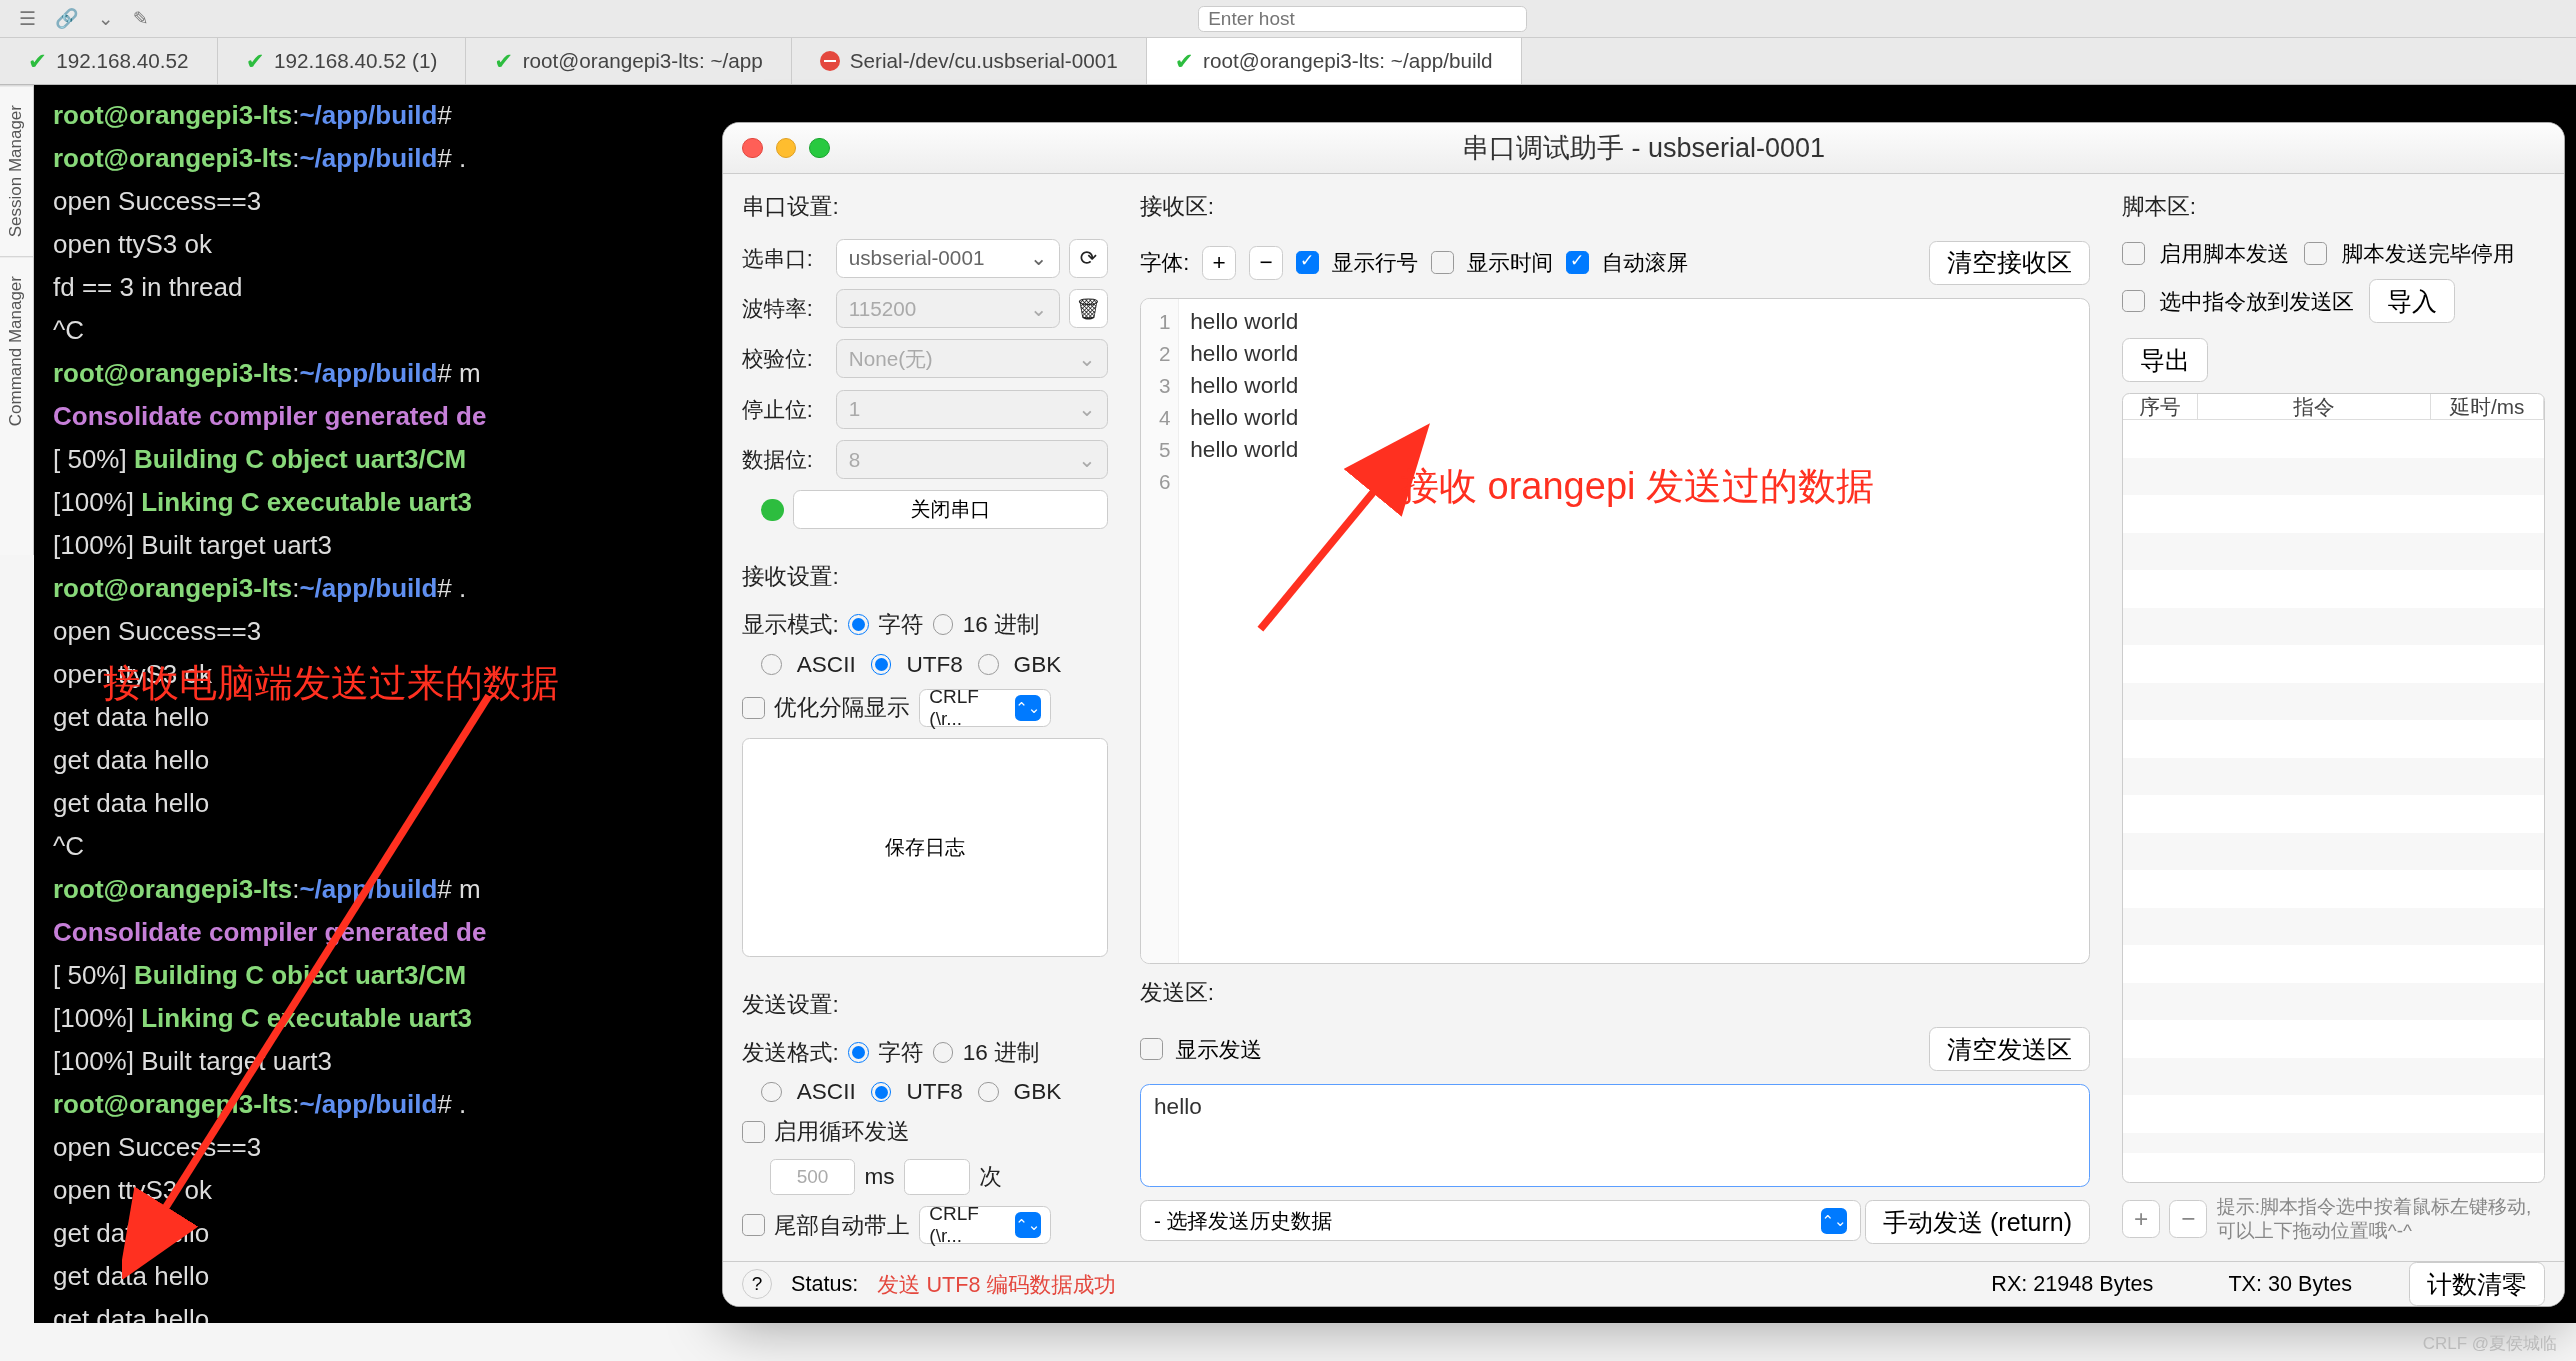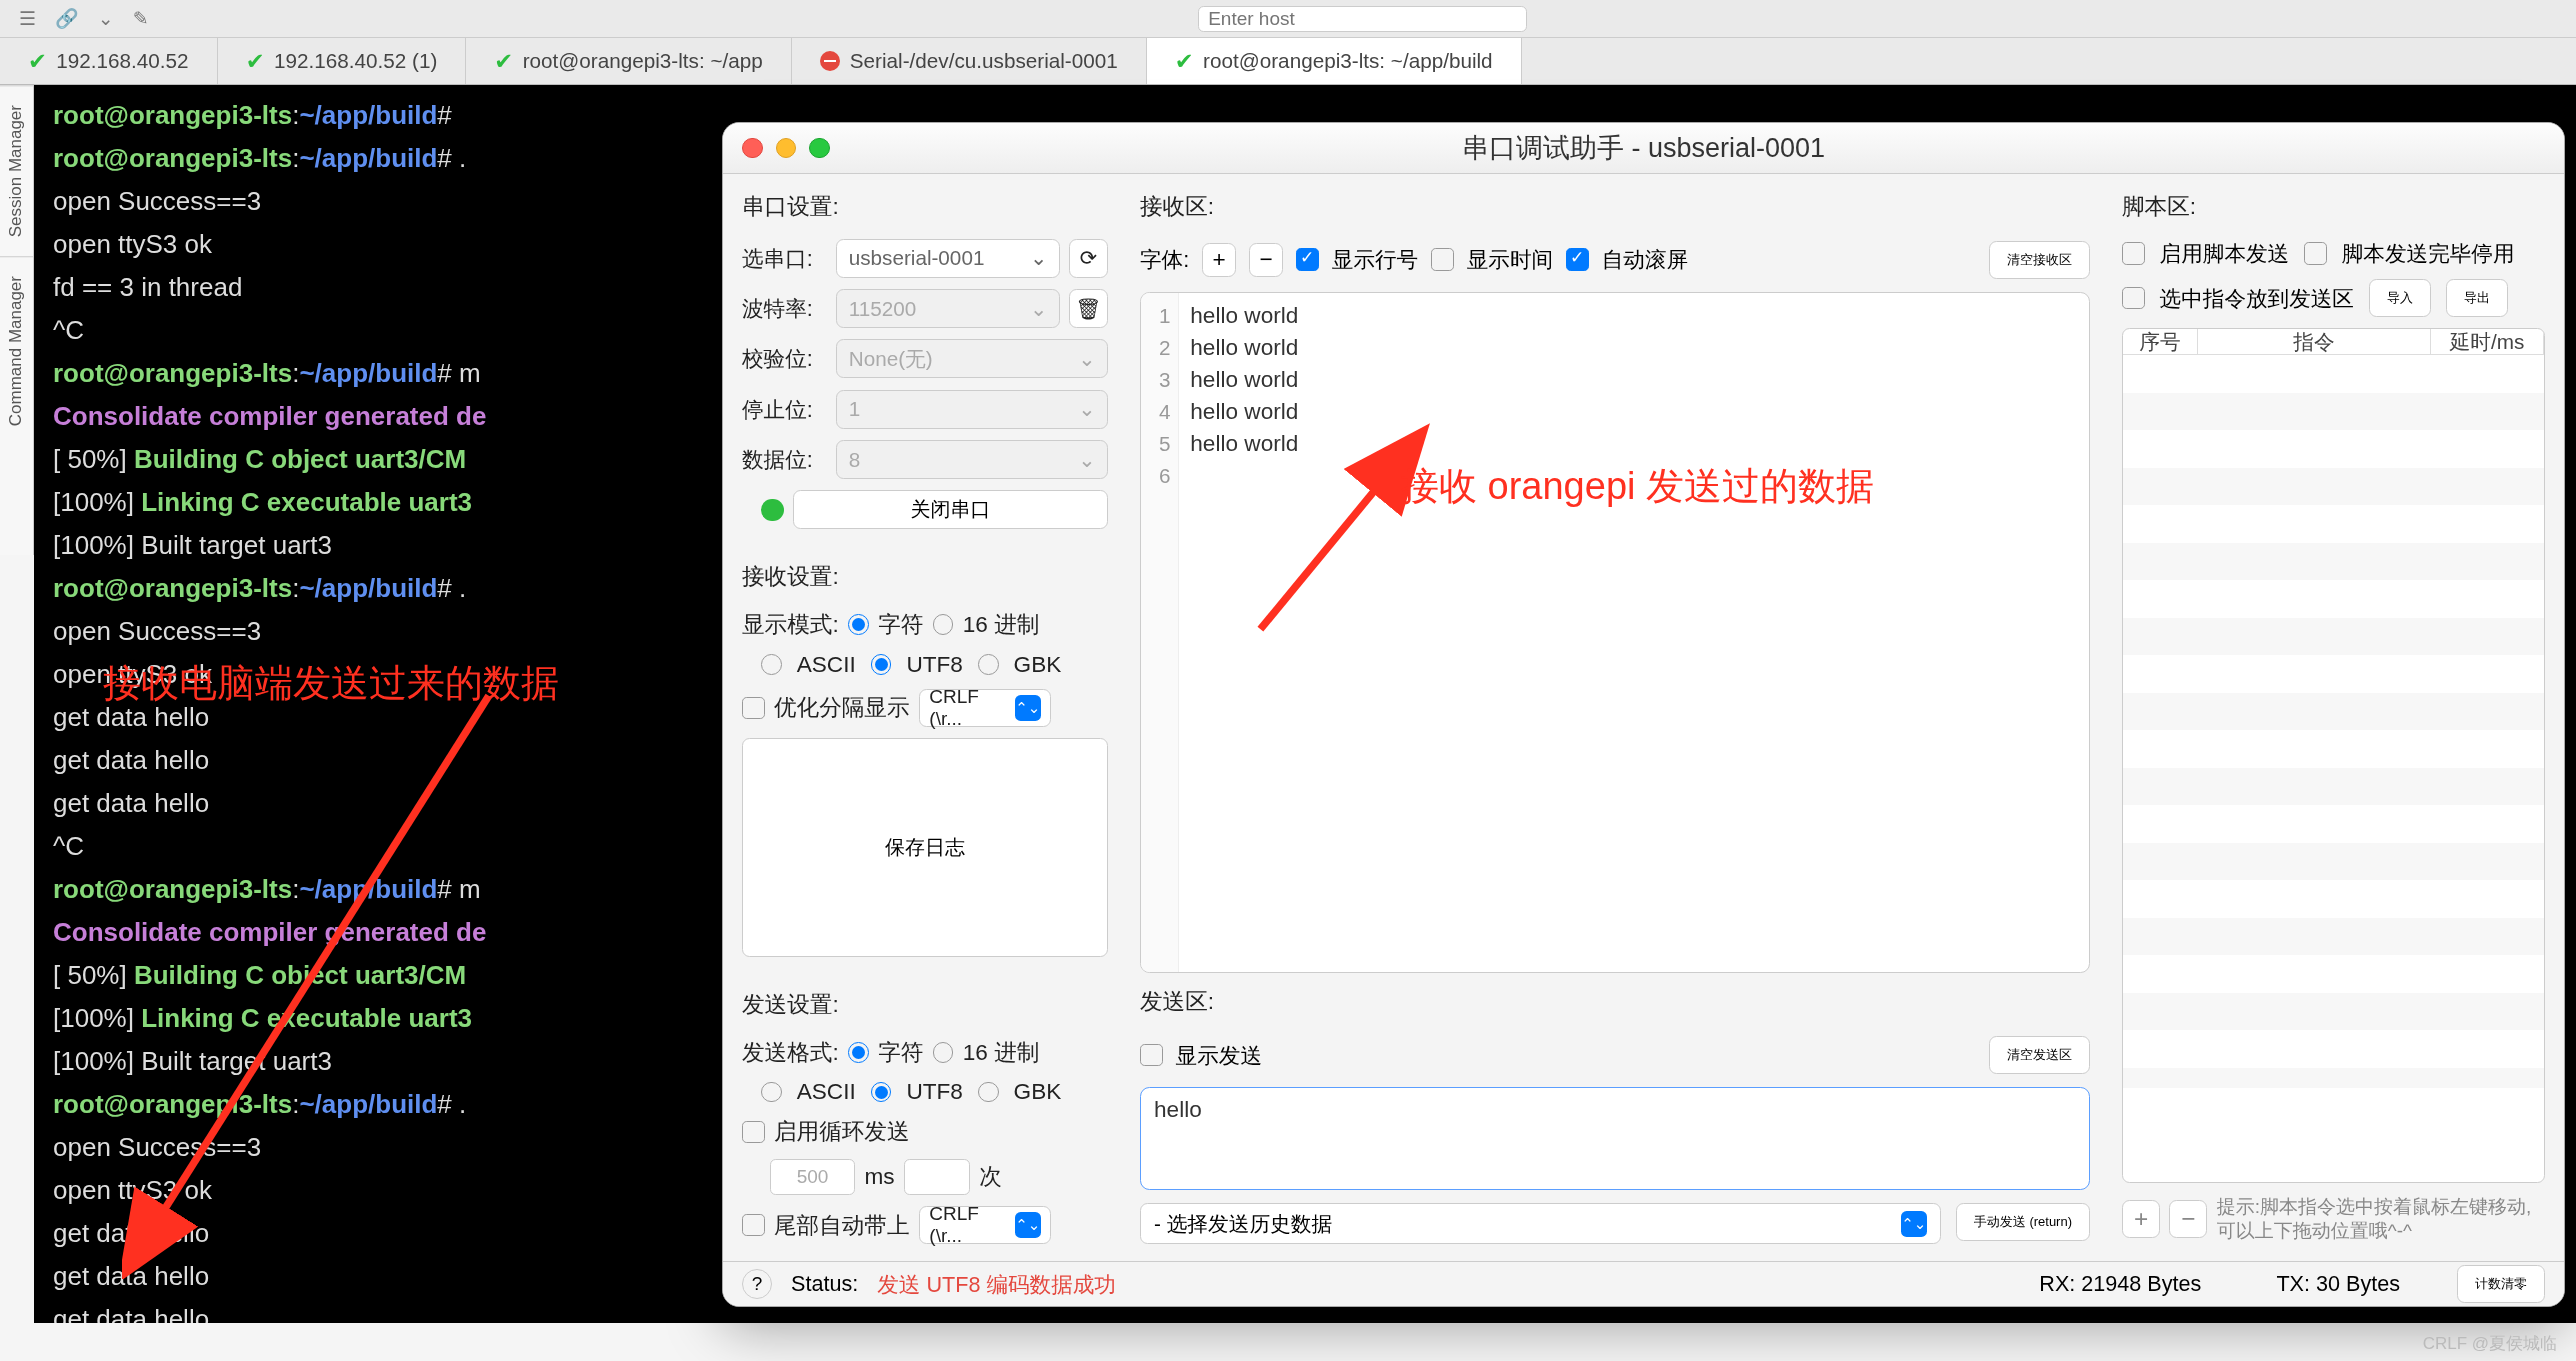--- a/index.html
+++ b/index.html
@@ -56,27 +56,27 @@
 .checkbox { width: 22.6px; height: 22.6px; border: 1.9px solid #999; border-radius: 4.7px; display: inline-block; position: relative; }
 .checkbox.checked { background: #007aff; border-color: #007aff; }
 .checkbox.checked::after { content: '✓'; color: #fff; position: absolute; left: 2.8px; top: -2.8px; font-size: 17px; }
 .small-select { width: 132px; height: 38px; background: #fff; border: 0.9px solid #ccc; border-radius: 7.5px; padding: 0 9.4px; font-size: 19px; display: flex; align-items: center; justify-content: space-between; }
 .blue-arrow { width: 26px; height: 26px; background: #007aff; border-radius: 5.6px; color: #fff; display: inline-flex; align-items: center; justify-content: center; font-size: 15px; }
 .num-input { width: 85px; height: 36px; border: 0.9px solid #ccc; border-radius: 5.6px; text-align: center; font-size: 19px; color: #aaa; }
 
 .middle-panel { flex: 1; display: flex; flex-direction: column; padding: 17px 13px; gap: 13px; }
 .middle-header { display: flex; align-items: center; gap: 13px; font-size: 21.6px; flex-wrap: wrap; }
 .sq-btn { width: 34px; height: 34px; border: 0.9px solid #ccc; border-radius: 7.5px; background: #fff; font-size: 22.6px; display: flex; align-items: center; justify-content: center; cursor: pointer; }
-.btn-pill { height: 38px; padding: 0 17px; background: #fff; border: 0.9px solid #ccc; border-radius: 7.5px; font-size: 13px; cursor: pointer; }
+.btn-pill { height: 44px; padding: 0 17px; background: #fff; border: 0.9px solid #ccc; border-radius: 7.5px; font-size: 25px; cursor: pointer; }
 .receive-area { flex: 1; background: #fff; border: 0.9px solid #ccc; border-radius: 9.4px; display: flex; font-family: sans-serif; font-size: 22.6px; position: relative; overflow: hidden; }
 .gutter { width: 38px; background: #fafafa; border-right: 0.9px solid #eee; text-align: right; padding: 7.5px 7.5px; color: #999; font-size: 20.7px; line-height: 32px; }
 .recv-content { flex: 1; padding: 7.5px 11.3px; line-height: 32px; color: #333; }
 .send-header { display: flex; align-items: center; gap: 13px; font-size: 21.6px; }
 .send-textarea { height: 103px; background: #fff; border: 1.9px solid #5b9eff; border-radius: 9.4px; padding: 9.4px 13px; font-size: 22.6px; color: #333; }
-.history-row { display: flex; gap: 15px; }
+.history-row { display: flex; gap: 4px; }
 .history-select { flex: 1; height: 41px; background: #fff; border: 0.9px solid #ccc; border-radius: 7.5px; padding: 0 13px; font-size: 20.7px; display: flex; align-items: center; justify-content: space-between; }
 
 .right-panel { width: 461px; padding: 17px 19px; display: flex; flex-direction: column; gap: 11.3px; font-size: 21.6px; }
 .script-header { display: flex; align-items: center; gap: 15px; flex-wrap: wrap; }
 .script-table { flex: 1; background: #fff; border: 0.9px solid #ccc; border-radius: 7.5px; overflow: hidden; }
 .script-table-header { display: flex; height: 26px; border-bottom: 0.9px solid #ddd; font-size: 20.7px; color: #444; }
 .script-table-header div { display: flex; align-items: center; justify-content: center; border-right: 0.9px solid #ddd; }
 .col-seq { width: 75px; }
 .col-cmd { flex: 1; }
 .col-delay { width: 113px; }

